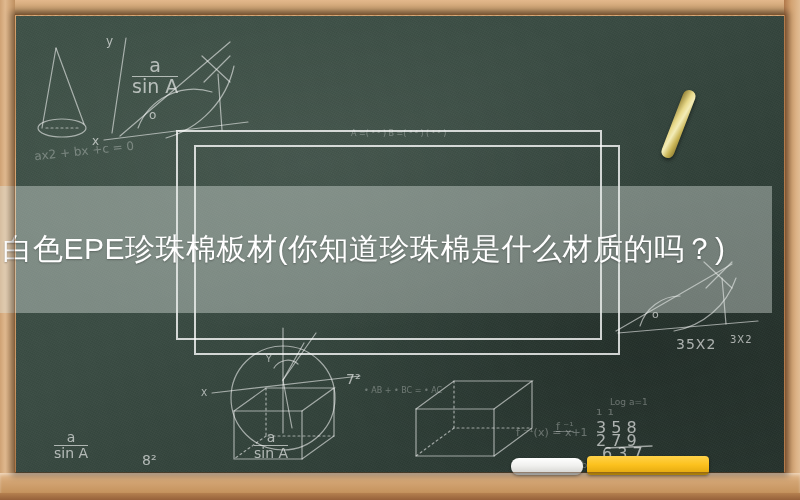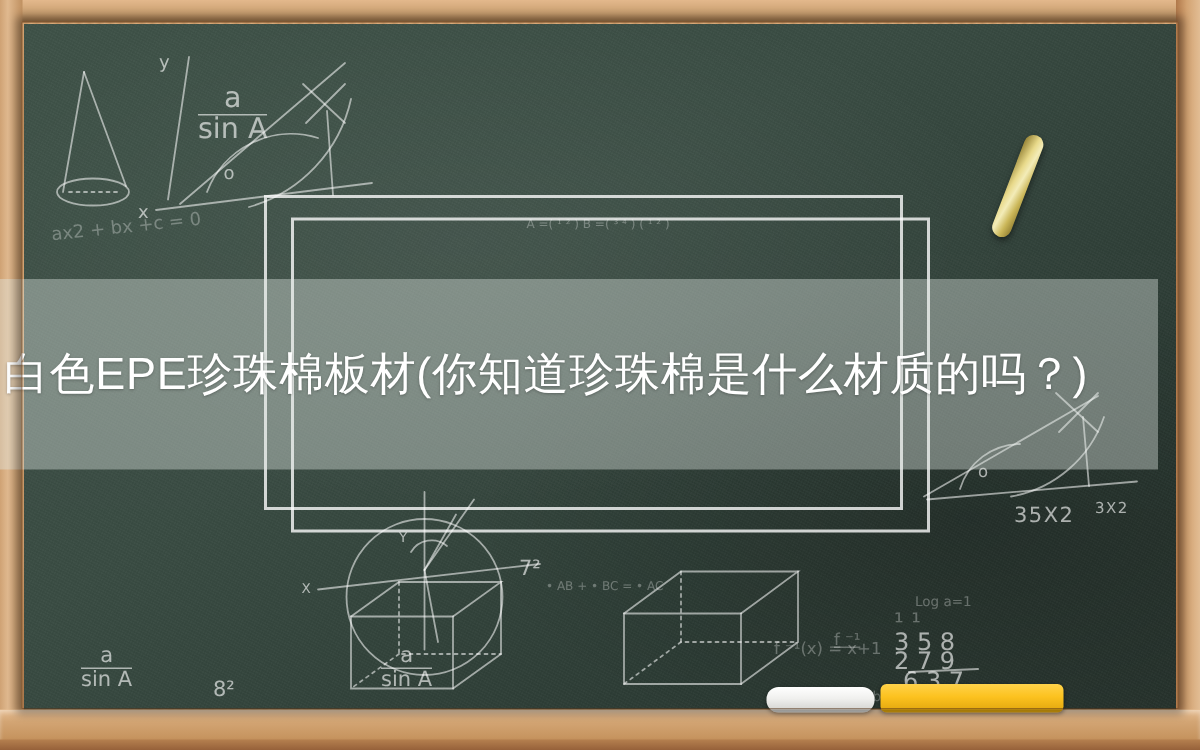--- a/index.html
+++ b/index.html
@@ -248,21 +248,21 @@
     <div class="chalk-text faint" style="left:348px; top:370px; font-size:8px;">• AB + • BC = • AC</div>
 
     <div class="chalk-text faint" style="left:540px; top:404px; font-size:11px;text-decoration:underline;">f ⁻¹</div>
     <div class="chalk-text faint" style="left:500px; top:410px; font-size:11px;">f ⁻¹(x) = x+1</div>
 
     <div class="chalk-text faint" style="left:594px; top:348px; font-size:9px;margin-top:33px;">Log a=1</div>
 
     <div class="chalk-text" style="left:660px; top:320px; font-size:14px; letter-spacing:1px;">35X2</div>
     <div class="chalk-text" style="left:714px; top:318px; font-size:10px; letter-spacing:1px;">3X2</div>
 
-    <div class="chalk-text faint" style="left:335px; top:113px; font-size:8px;margin-top:16px;">A =( ¹ ² ) B =( ³ ⁴ ) ( ¹ ² )</div>
+    <div class="chalk-text faint" style="left:335px; top:113px; font-size:8px;">A =( ¹ ² ) B =( ³ ⁴ ) ( ¹ ² )</div>
 
     <div class="chalk-text faint" style="left:540px; top:444px; font-size:9px;">alog (bc)</div>
 
     <div class="chalk-text" style="left:580px; top:392px; font-size:16px; line-height:13px;">
       <div class="faint">¹   ¹</div>
       <div>3 5 8</div>
       <div>2 7 9</div>
       <div style="padding-left:6px">6 3 7</div>
     </div>
 

